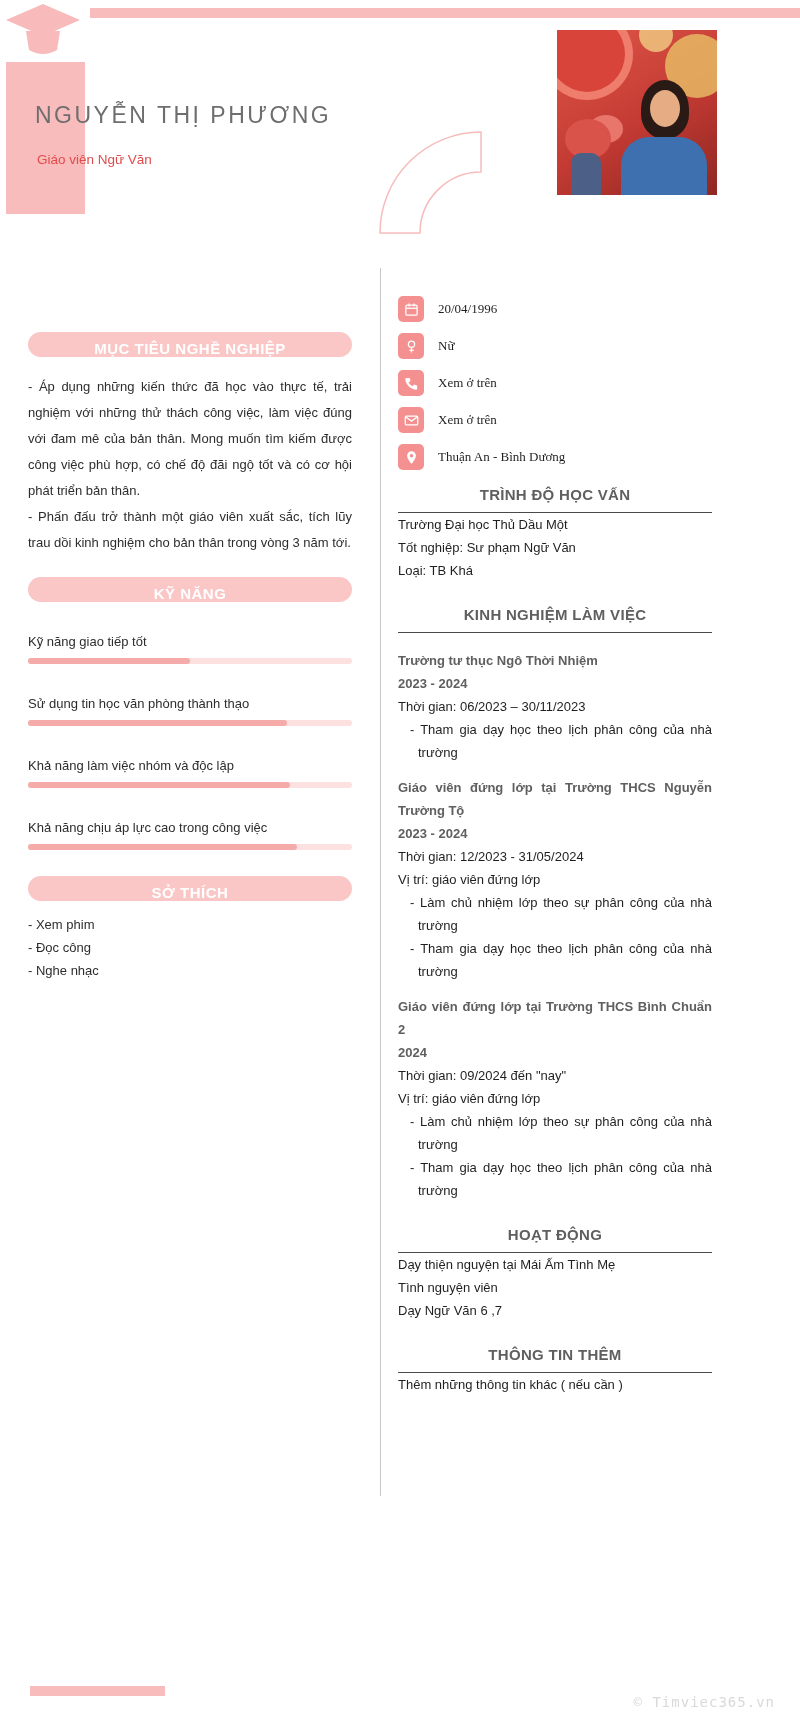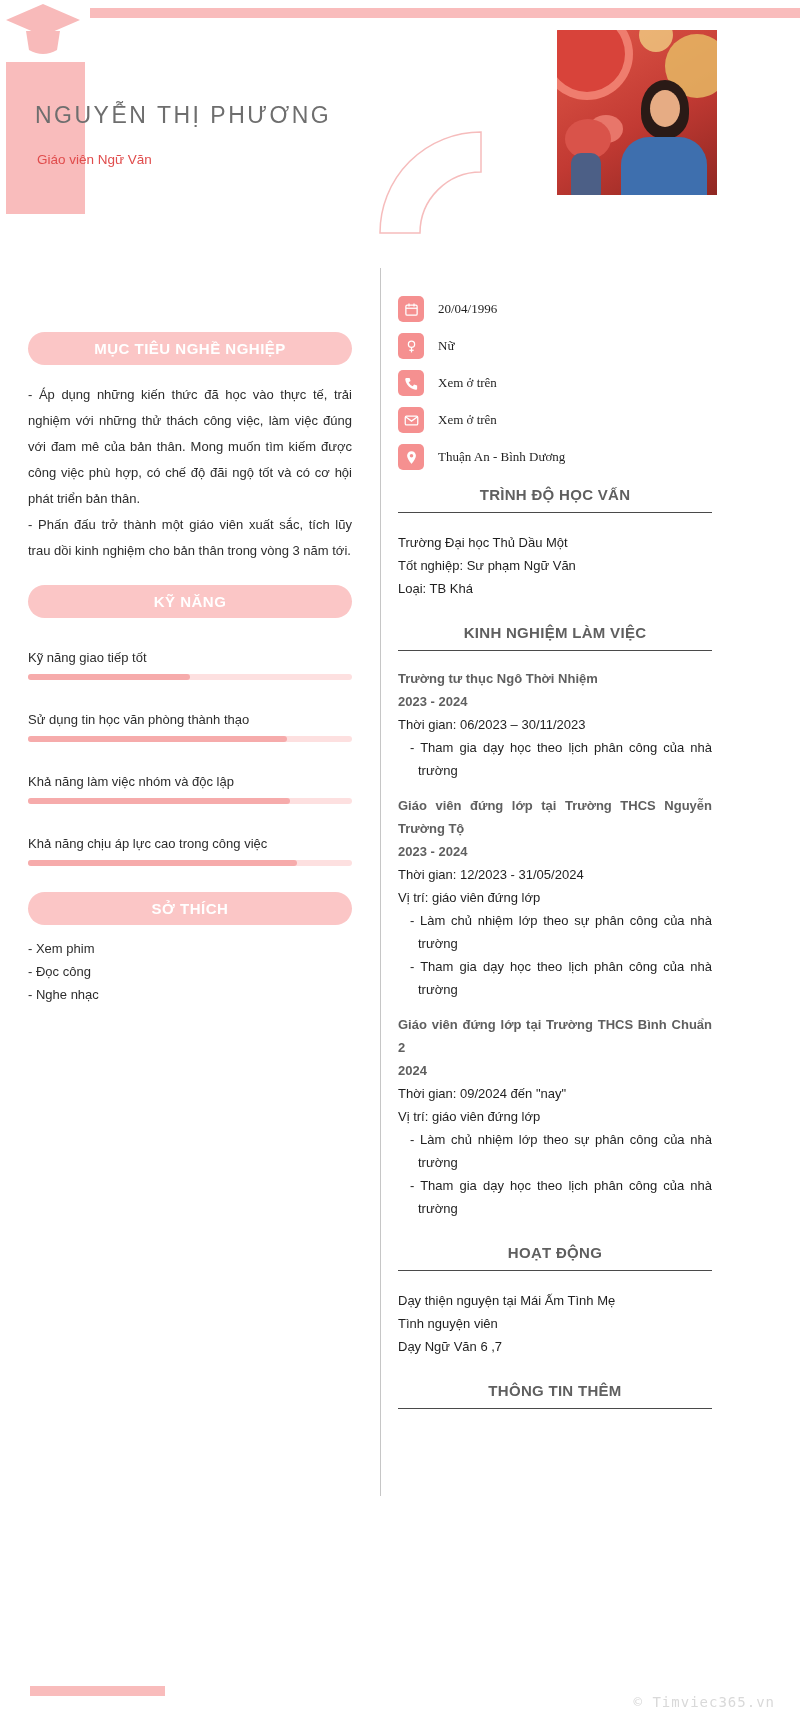--- a/index.html
+++ b/index.html
@@ -28,21 +28,21 @@
   .ph-gold  { right:-12px; top:4px; width:64px; height:64px; border-radius:50%; background:#e6b964; opacity:.85; }
   .ph-gold2 { right:44px; top:-12px; width:34px; height:34px; border-radius:50%; background:#f0cd82; opacity:.8; }
   .ph-hair  { right:28px; top:50px; width:48px; height:58px; border-radius:50% 50% 42% 42%; background:#2a1a16; }
   .ph-face  { right:37px; top:60px; width:30px; height:37px; border-radius:50%; background:#e6ac84; }
   .ph-shirt { right:10px; bottom:-2px; width:86px; height:60px; border-radius:28px 28px 0 0; background:#3e6fae; }
   .ph-vase  { left:14px; bottom:-2px; width:30px; height:44px; border-radius:10px 10px 4px 4px; background:#4c5f86; }
   .ph-flower{ left:8px; bottom:36px; width:46px; height:40px; border-radius:50%; background:#d9534a; box-shadow:18px -10px 0 -6px #e8766a; }
 
   
   .col-left { position:absolute; left:28px; top:332px; width:324px; }
-  .pill { height:33px; line-height:33px; border-radius:17px; background:var(--pill,#fbc6c6); color:#fff;
+  .pill { height:25px; line-height:33px; border-radius:17px; background:var(--pill,#fbc6c6); color:#fff;
           text-align:center; font-weight:bold; font-size:15px; letter-spacing:.5px; }
   .objective-text { margin-top:17px; }
   .objective-text p { font-size:13px; line-height:26px; text-align:justify; color:#2d2d2d; }
   .pill-skills { margin-top:21px; }
   .skill { margin-top:32px; }
   .skill:first-of-type { margin-top:18px; }
   .skill-label { font-size:13px; color:#2d2d2d; margin-bottom:9px; }
   .skill-track { height:6px; border-radius:3px; background:var(--bar_track,#fde0e0); }
   .skill-fill  { height:6px; border-radius:3px; background:var(--bar_fill,#f6abab); width:0; }
   .pill-hobby { margin-top:26px; }
@@ -51,21 +51,21 @@
 
   
   .col-right { position:absolute; left:398px; top:296px; width:314px; }
   .contact-row { display:flex; align-items:center; height:26px; margin-bottom:11px;font-family:Liberation Serif, serif; }
   .cicon { flex:0 0 26px; width:26px; height:26px; border-radius:5px; background:var(--icon,#f59090);
            display:flex; align-items:center; justify-content:center; margin-right:14px; }
   .ctext { font-size:13px; color:#1f1f1f; }
 
   .r-heading { margin-top:16px; text-align:center; font-size:15px; font-weight:bold; color:var(--heading_gray,#5f5f5f);
                letter-spacing:.3px; padding-bottom:9px; border-bottom:1.5px solid #4a4a4a; }
-  .r-body { margin-top:18px; font-size:13px; line-height:23px; color:#1f1f1f; }
+  .r-body { font-size:13px; line-height:23px; color:#1f1f1f; }
   .r-line { text-align:left; }
   .mt-lg { margin-top:24px; }
 
   .job { margin-top:12px; }
   .job:first-child { margin-top:16px; }
   .job-title, .job-period { font-size:13px; line-height:23px; font-weight:bold; color:var(--heading_gray,#5f5f5f); text-align:justify; }
   .job-line { font-size:13px; line-height:23px; color:#1f1f1f; text-align:justify; }
   .bullet { padding-left:20px; text-indent:-8px; }
 
   
@@ -239,16 +239,19 @@
     </div>
 
     <div class="r-heading mt-lg">HOẠT ĐỘNG</div>
     <div class="r-body">
       <div class="r-line">Dạy thiện nguyện tại Mái Ấm Tình Mẹ</div>
       <div class="r-line">Tình nguyện viên</div>
       <div class="r-line">Dạy Ngữ Văn 6 ,7</div>
     </div>
 
     <div class="r-heading mt-lg">THÔNG TIN THÊM</div>
+    <div class="r-body">
+      <div class="r-line">Thêm những thông tin khác ( nếu cần )</div>
+    </div>
   </div>
 
   <div class="watermark">© Timviec365.vn</div>
 </div>
 
 </body></html>

